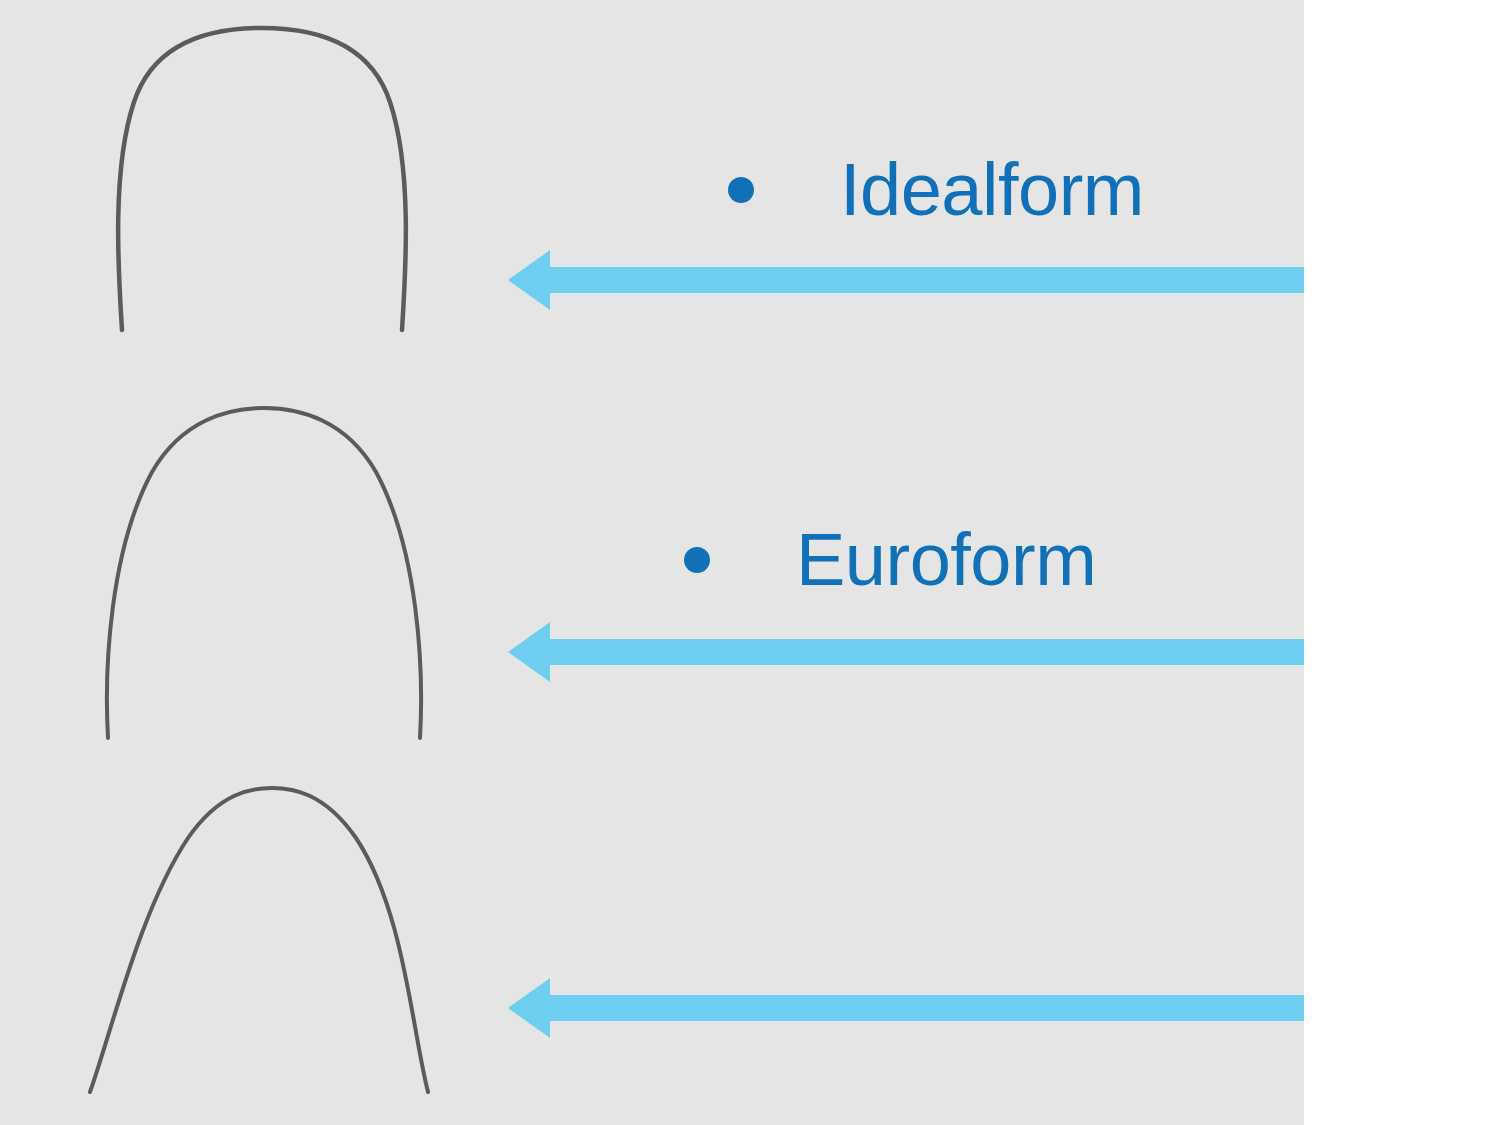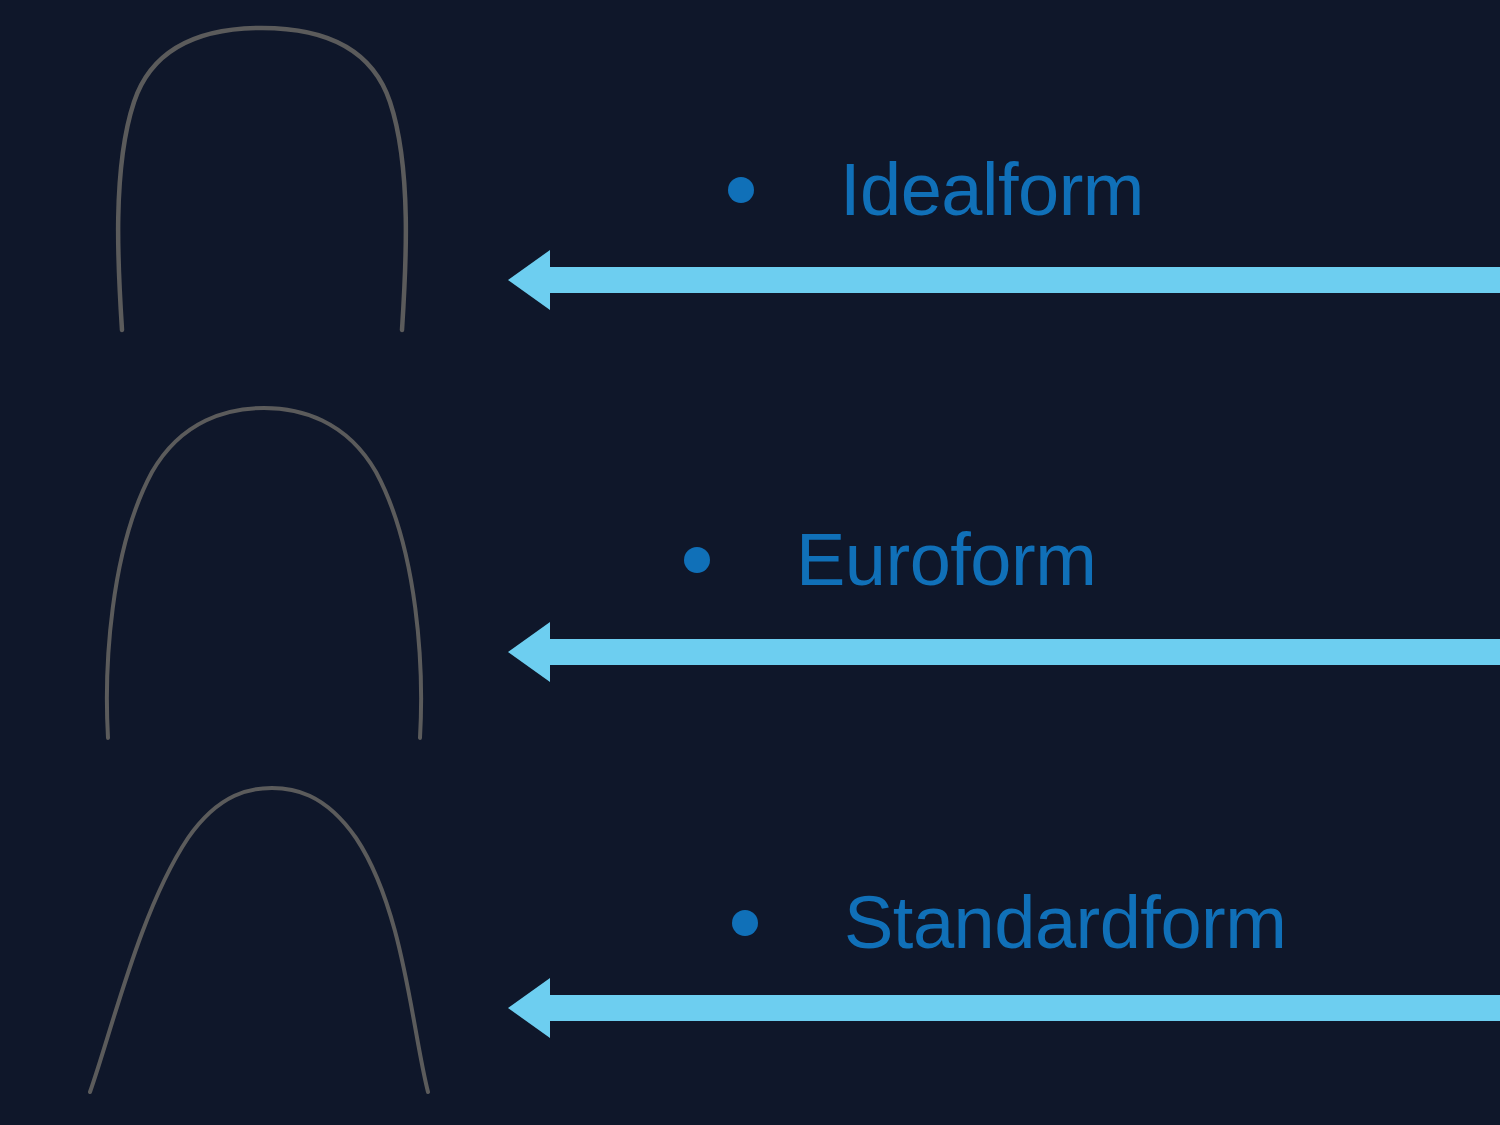--- a/index.html
+++ b/index.html
@@ -5,23 +5,23 @@
   html, body {
     margin: 0;
     padding: 0;
     background: #ffffff;
   }
   body {
     font-family: "Liberation Sans", sans-serif;
   }
   #slide {
     position: relative;
-    width: 1500px;
+    width: 1304px;
     height: 1125px;
-    background: #0f172a;
+    background: #e5e5e5;
     overflow: hidden;
   }
 
   
   .arch-figure {
     position: absolute;
     left: 60px;
     width: 420px;
   }
   .arch-figure svg {
@@ -132,25 +132,20 @@
   <div class="arch-figure" id="arch-row-3">
     <svg viewBox="0 0 420 320" preserveAspectRatio="none">
       <path d="M 30 312
                C 52 250, 80 130, 128 58
                C 160 12, 192 8, 212 8
                C 232 8, 264 12, 296 58
                C 344 130, 352 250, 368 312" fill="none" stroke="#5b5b5b" stroke-width="4" stroke-linecap="round" stroke-linejoin="round"></path>
     </svg>
   </div>
 
-  <div class="label-row" id="label-row-3">
-    <span class="bullet-dot"></span>
-    <span class="bullet-gap"></span>
-    <span class="label-text">Standardform</span>
-  </div>
 
   <div class="arrow" id="arrow-3">
     <svg viewBox="0 0 1000 60" preserveAspectRatio="none">
       <path d="M 0 30 L 42 0 L 42 17 L 1000 17 L 1000 43 L 42 43 L 42 60 Z" fill="#6dcef0"></path>
     </svg>
   </div>
 
 </div>
 
 </body></html>

